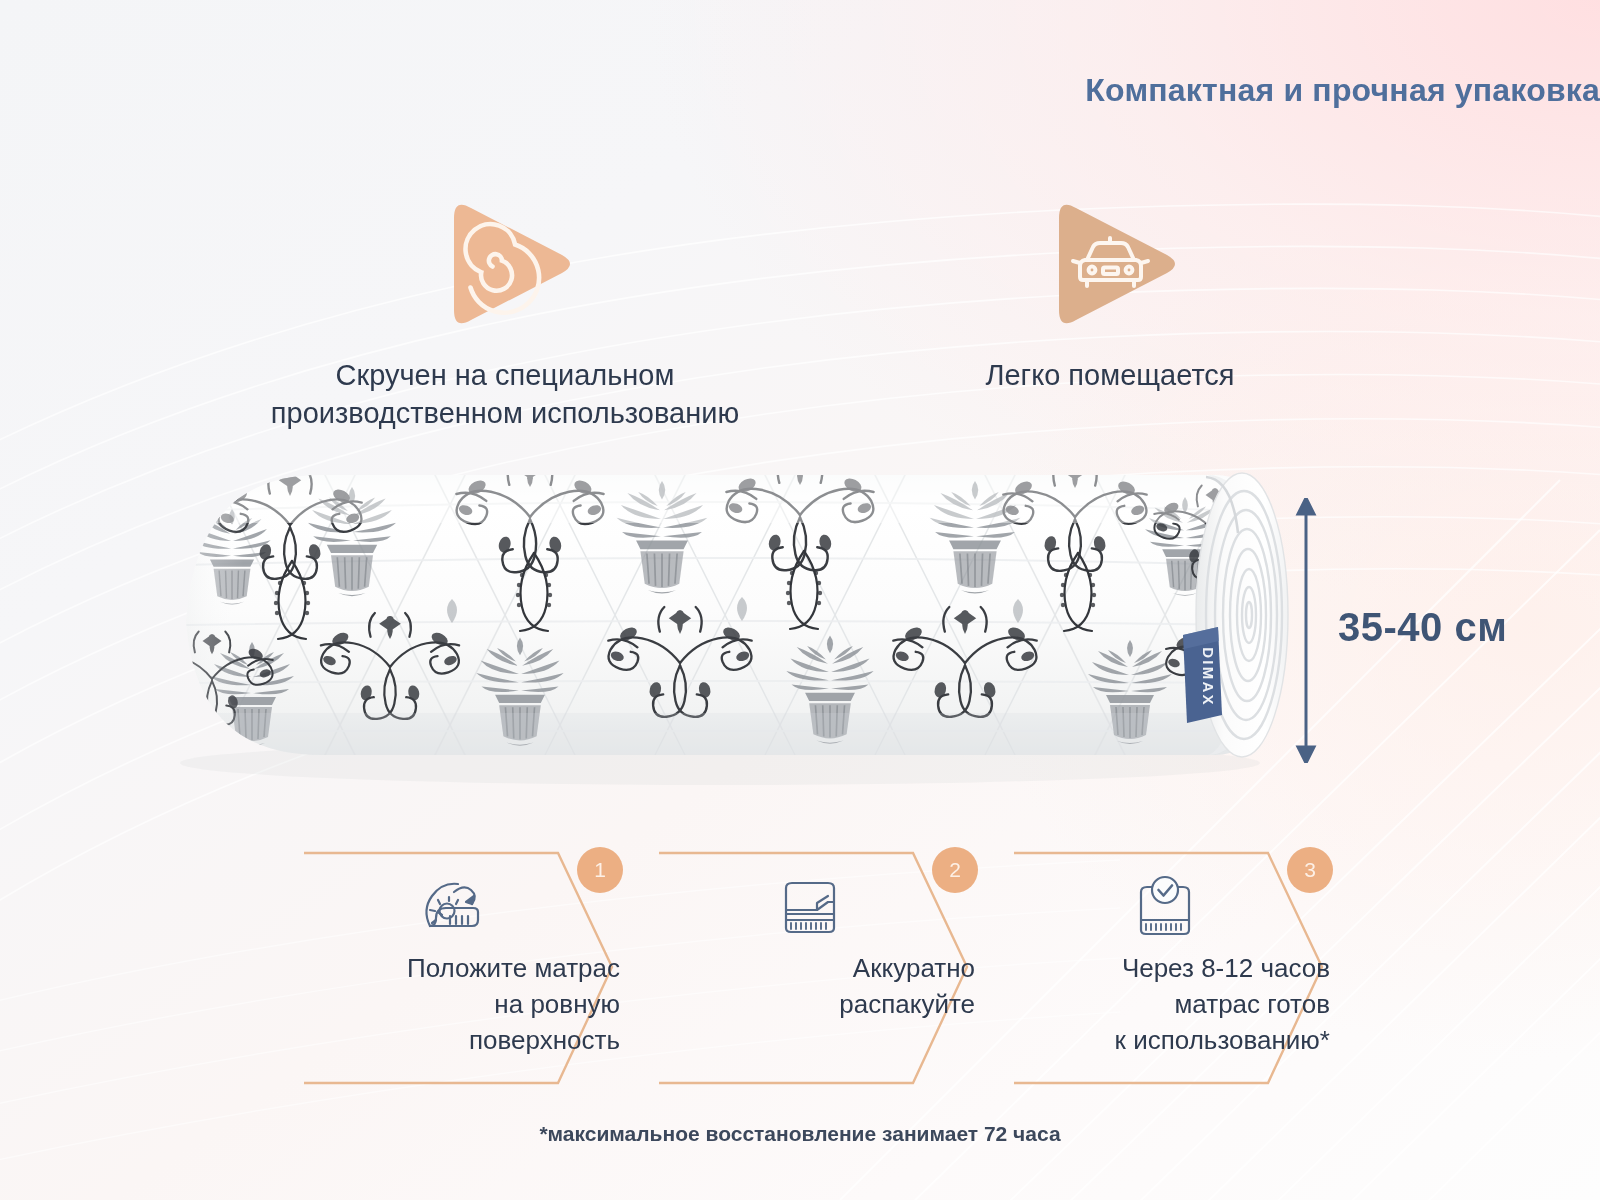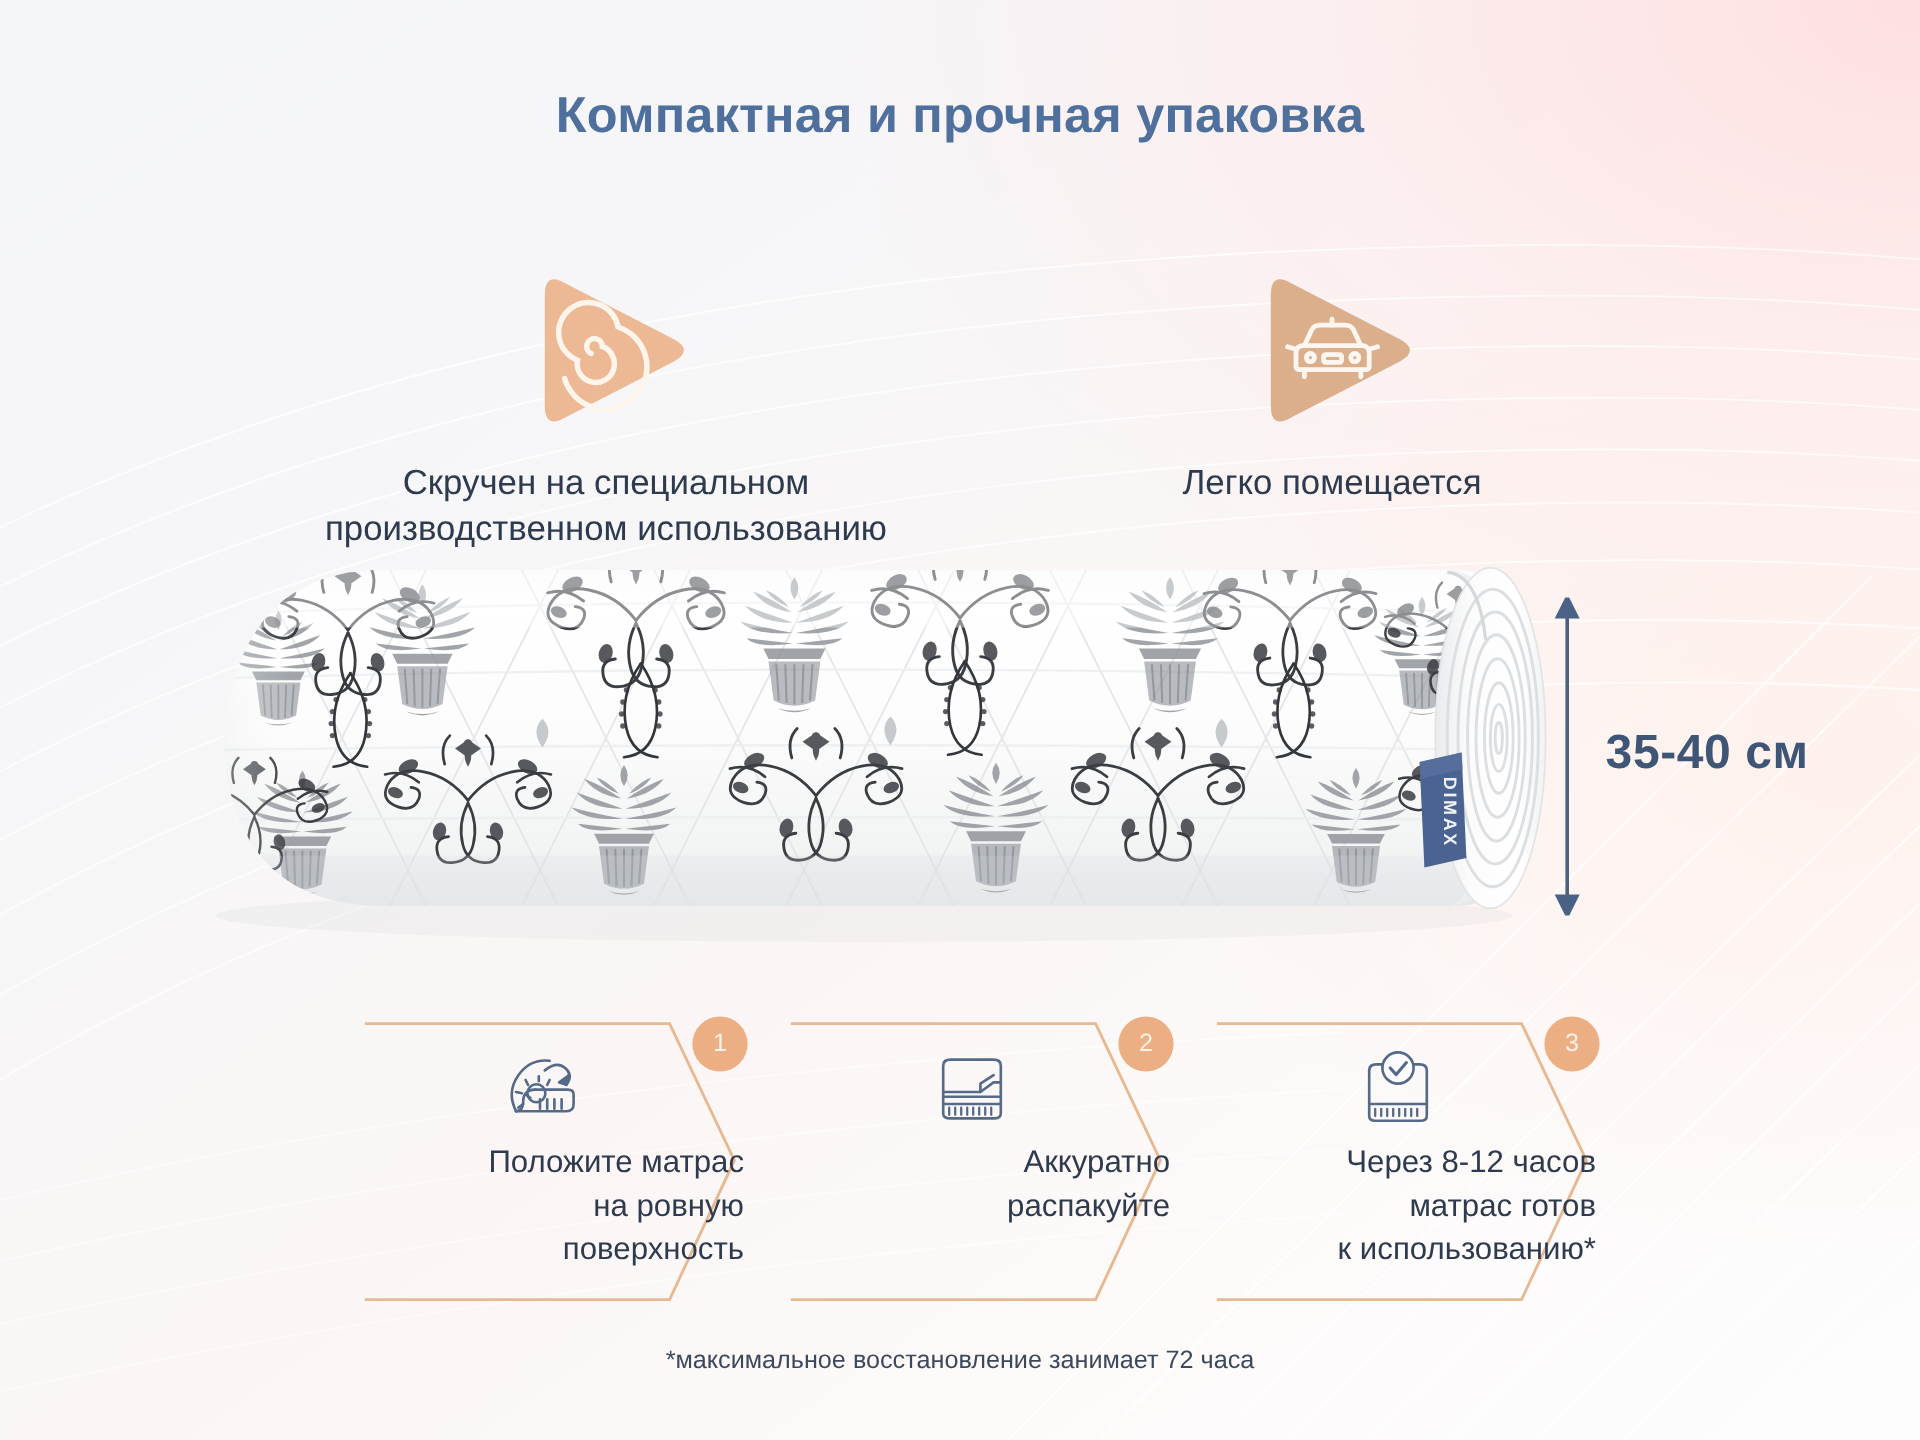--- a/index.html
+++ b/index.html
@@ -13,28 +13,28 @@
       radial-gradient(ellipse 900px 700px at 96% 52%, rgba(255,238,232,0.75) 0%, rgba(255,255,255,0) 62%),
       linear-gradient(145deg, #f4f5f7 0%, #f6f6f8 28%, #fbf6f5 55%, #fdfafa 78%, #fdfdfd 100%);
   }
 
   
   .bg-waves { position:absolute; inset:0; pointer-events:none; z-index:0; }
 
   
   .title {
     position:absolute; top:72px; left:0; width:1600px;
-    text-align:center;
-    font-size:42px; font-weight:bold; letter-spacing:0.2px;
+    text-align:right;
+    font-size:32px; font-weight:bold; letter-spacing:0.2px;
     color:#4f6f9c;
     z-index:5;
   }
 
   
-  .features { position:absolute; top:212px; left:0; width:1321px; height:260px; z-index:5; }
+  .features { position:absolute; top:184px; left:0; width:1321px; height:260px; z-index:5; }
   .feature { position:absolute; text-align:center; }
   .feature-a { left:225px; width:560px; }
   .feature-b { left:830px; width:560px; }
 
   .tri-wrap { height:160px; display:flex; align-items:center; justify-content:center; }
   .tri { position:relative; width:150px; height:148px; }
   .tri svg { display:block; }
 
   .feature-text {
     margin-top:12px;
@@ -80,20 +80,21 @@
     text-align:right;
     font-size:26px; line-height:1.38; color:#2e3a4e;
     z-index:3;
   }
 
   
   .footnote {
     position:absolute; top:1122px; left:0; width:1600px;
     text-align:center; font-size:21px; color:#3c485c;
     z-index:5;
+    font-weight:bold;
   }
 </style>
 </head>
 <body>
 
 <div class="bg-waves">
   <svg width="1600" height="1200" viewBox="0 0 1600 1200" xmlns="http://www.w3.org/2000/svg">
     <defs>
       <linearGradient id="wg" x1="0" y1="0" x2="1" y2="1">
         <stop offset="0%" stop-color="#ffffff" stop-opacity="0.95"></stop>

